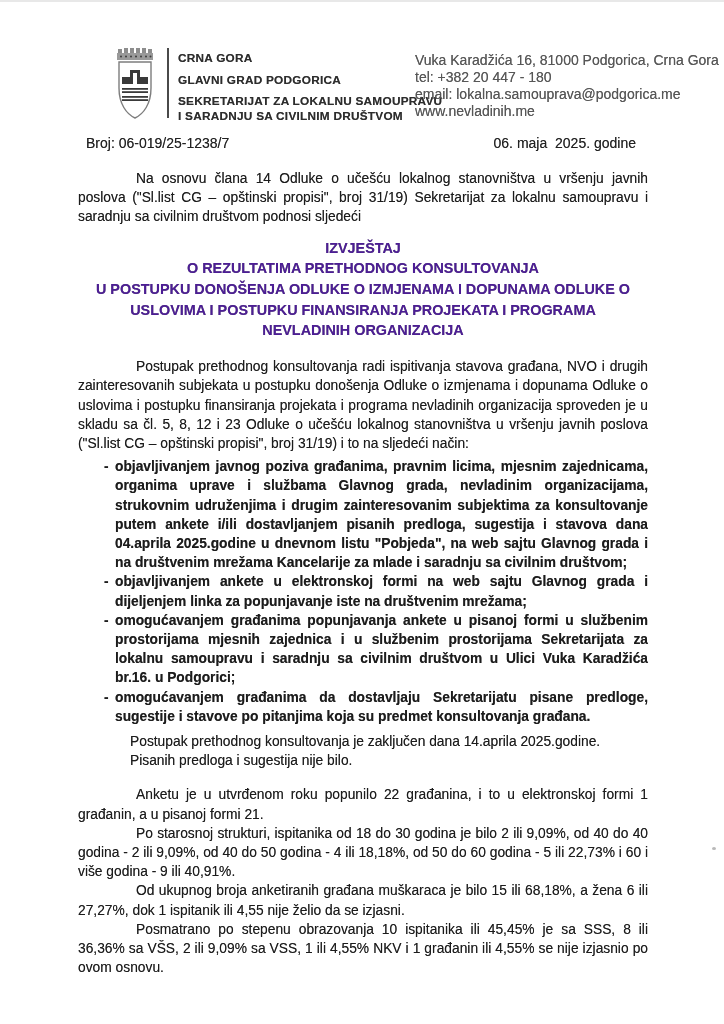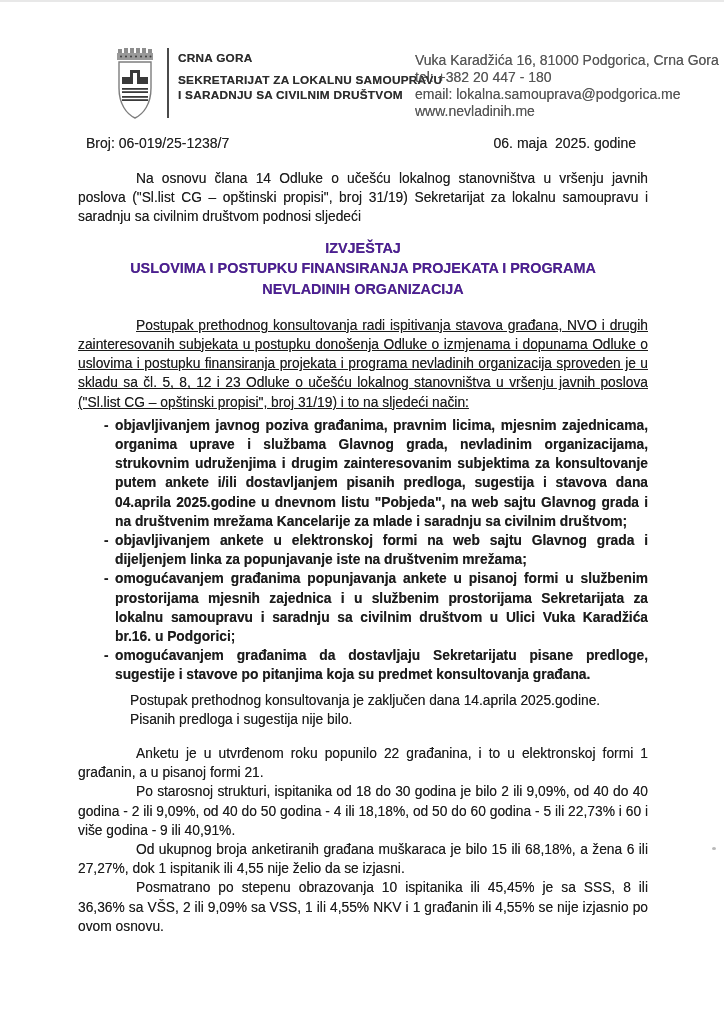--- a/index.html
+++ b/index.html
@@ -24,21 +24,21 @@
   .org-line.l2{margin-bottom:1px;}
   .contact-block{position:absolute;left:303px;top:6px;}
   .contact-line{font-size:14px;line-height:17px;color:#575757;white-space:nowrap;}
   
   .meta-row{position:absolute;top:133px;left:86px;right:88px;display:flex;justify-content:space-between;font-size:14px;color:#222;}
   .meta-date{white-space:pre;}
   
   .content{position:absolute;top:167px;left:78px;width:570px;font-size:13.8px;line-height:19.2px;}
   .para{margin:0;text-align:justify;text-indent:58px;}
   .title-block{margin-top:11px;text-align:center;font-weight:bold;font-size:14.4px;line-height:20.7px;color:#4c1d95;}
-  .method-para{margin-top:16px;text-decoration:underline;}
+  .method-para{margin-top:16px;}
   ul.bullets{margin:4px 0 0 0;padding:0 0 0 37px;list-style:none;}
   ul.bullets li{position:relative;text-align:justify;margin:0;font-weight:bold;}
   ul.bullets li::before{content:"-";position:absolute;left:-11px;top:0;}
   .closing-group{margin-top:6px;}
   .closing-group .para{text-align:left;text-indent:52px;}
   .stats-group{margin-top:15px;}
   .speck{position:absolute;right:8px;top:845px;width:4px;height:3px;background:#b9b9b9;border-radius:50%;}
 </style>
 </head>
 <body>
@@ -76,20 +76,21 @@
 
         <rect x="10" y="42" width="26" height="5" fill="#3a3a3a"></rect>
         <rect x="10" y="43.8" width="26" height="1.4" fill="#ffffff"></rect>
         <rect x="10" y="50" width="26" height="5" fill="#3a3a3a"></rect>
         <rect x="10" y="51.8" width="26" height="1.4" fill="#ffffff"></rect>
       </svg>
     </div>
     <div class="header-divider"></div>
     <div class="org-block">
       <div class="org-line l0">CRNA GORA</div>
+      <div class="org-line l1">GLAVNI GRAD PODGORICA</div>
       <div class="org-line l2">SEKRETARIJAT ZA LOKALNU SAMOUPRAVU</div>
       <div class="org-line l3">I SARADNJU SA CIVILNIM DRUŠTVOM</div>
     </div>
     <div class="contact-block">
       <div class="contact-line">Vuka Karadžića 16, 81000 Podgorica, Crna Gora</div>
       <div class="contact-line">tel: +382 20 447 - 180</div>
       <div class="contact-line">email: lokalna.samouprava@podgorica.me</div>
       <div class="contact-line">www.nevladinih.me</div>
     </div>
   </div>
@@ -98,20 +99,22 @@
     <span class="meta-number">Broj: 06-019/25-1238/7</span>
     <span class="meta-date">06. maja  2025. godine</span>
   </div>
 
   <div class="content">
 
     <p class="para">Na osnovu člana 14 Odluke o učešću lokalnog stanovništva u vršenju javnih poslova ("Sl.list CG – opštinski propisi", broj 31/19) Sekretarijat za lokalnu samoupravu i saradnju sa civilnim društvom podnosi sljedeći</p>
 
     <div class="title-block">
       <div>IZVJEŠTAJ</div>
+      <div>O REZULTATIMA PRETHODNOG KONSULTOVANJA</div>
+      <div>U POSTUPKU DONOŠENJA ODLUKE O IZMJENAMA I DOPUNAMA ODLUKE O</div>
       <div>USLOVIMA I POSTUPKU FINANSIRANJA PROJEKATA I PROGRAMA</div>
       <div>NEVLADINIH ORGANIZACIJA</div>
     </div>
 
     <p class="para method-para">Postupak prethodnog konsultovanja radi ispitivanja stavova građana, NVO i drugih zainteresovanih subjekata u postupku donošenja Odluke o izmjenama i dopunama Odluke o uslovima i postupku finansiranja projekata i programa nevladinih organizacija sproveden je u skladu sa čl. 5, 8, 12 i 23 Odluke o učešću lokalnog stanovništva u vršenju javnih poslova ("Sl.list CG – opštinski propisi", broj 31/19)  i to na sljedeći način:</p>
 
     <ul class="bullets">
       <li>objavljivanjem javnog poziva građanima, pravnim licima, mjesnim zajednicama, organima uprave i službama Glavnog grada, nevladinim organizacijama, strukovnim udruženjima i drugim zainteresovanim subjektima za konsultovanje putem ankete i/ili dostavljanjem pisanih predloga, sugestija i stavova dana 04.aprila 2025.godine u dnevnom listu "Pobjeda", na web sajtu Glavnog grada i na društvenim mrežama Kancelarije za mlade i saradnju sa civilnim društvom;</li>
       <li>objavljivanjem ankete u elektronskoj formi na web sajtu Glavnog grada i dijeljenjem linka za popunjavanje iste na društvenim mrežama;</li>
       <li>omogućavanjem građanima popunjavanja ankete u pisanoj formi u službenim prostorijama mjesnih zajednica i u službenim prostorijama Sekretarijata za lokalnu samoupravu i saradnju sa civilnim društvom u Ulici Vuka Karadžića br.16. u Podgorici;</li>

